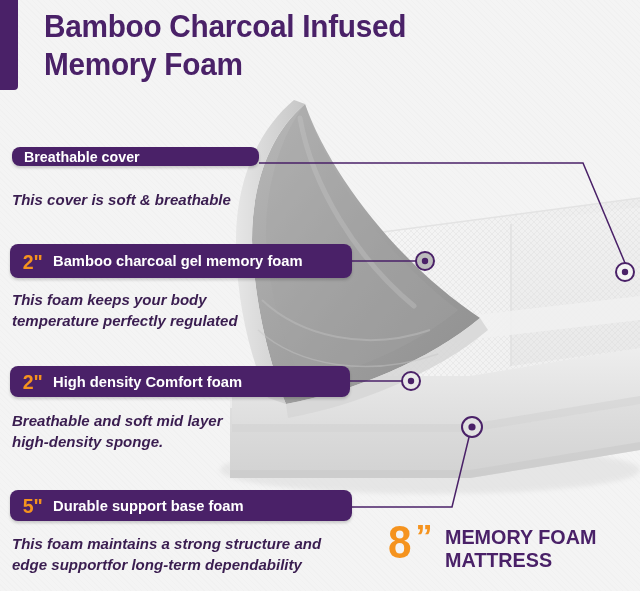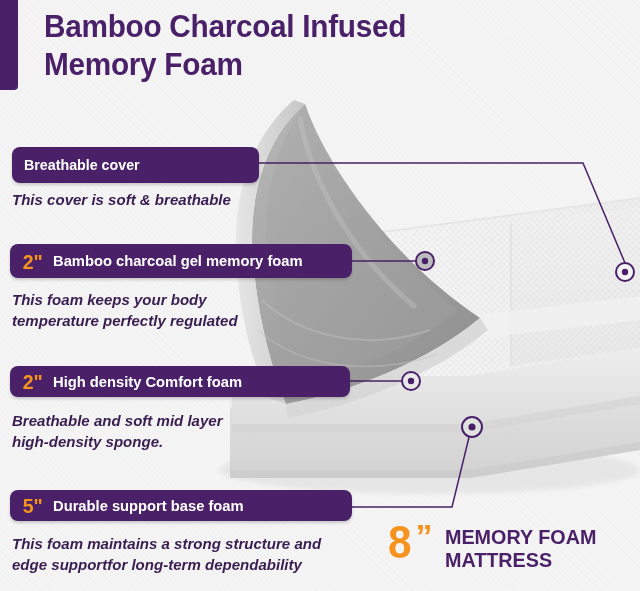--- a/index.html
+++ b/index.html
@@ -220,21 +220,21 @@
       <circle cx="472" cy="427" r="3.6" fill="#4a2168"></circle>
     </g>
   </svg>
 
   <div class="accent-bar"></div>
   <div class="title">
     <span class="tline">Bamboo Charcoal Infused</span>
     <span class="tline">Memory Foam</span>
   </div>
 
-  <div class="callout" style="left:12px;top:147px;width:247px;height:36px;">
+  <div class="callout" style="left:12px;top:147px;width:247px;height:19px;">
     <span class="ctext">Breathable cover</span>
   </div>
   <div class="desc" style="left:12px;top:189px;width:300px;">This cover is soft &amp; breathable</div>
 
   <div class="callout big" style="left:10px;top:244px;width:342px;height:34px;">
     <span class="inches">2"</span>
     <span class="ctext">Bamboo charcoal gel  memory foam</span>
   </div>
   <div class="desc" style="left:12px;top:289px;width:310px;">This foam keeps your body
 temperature perfectly regulated</div>

